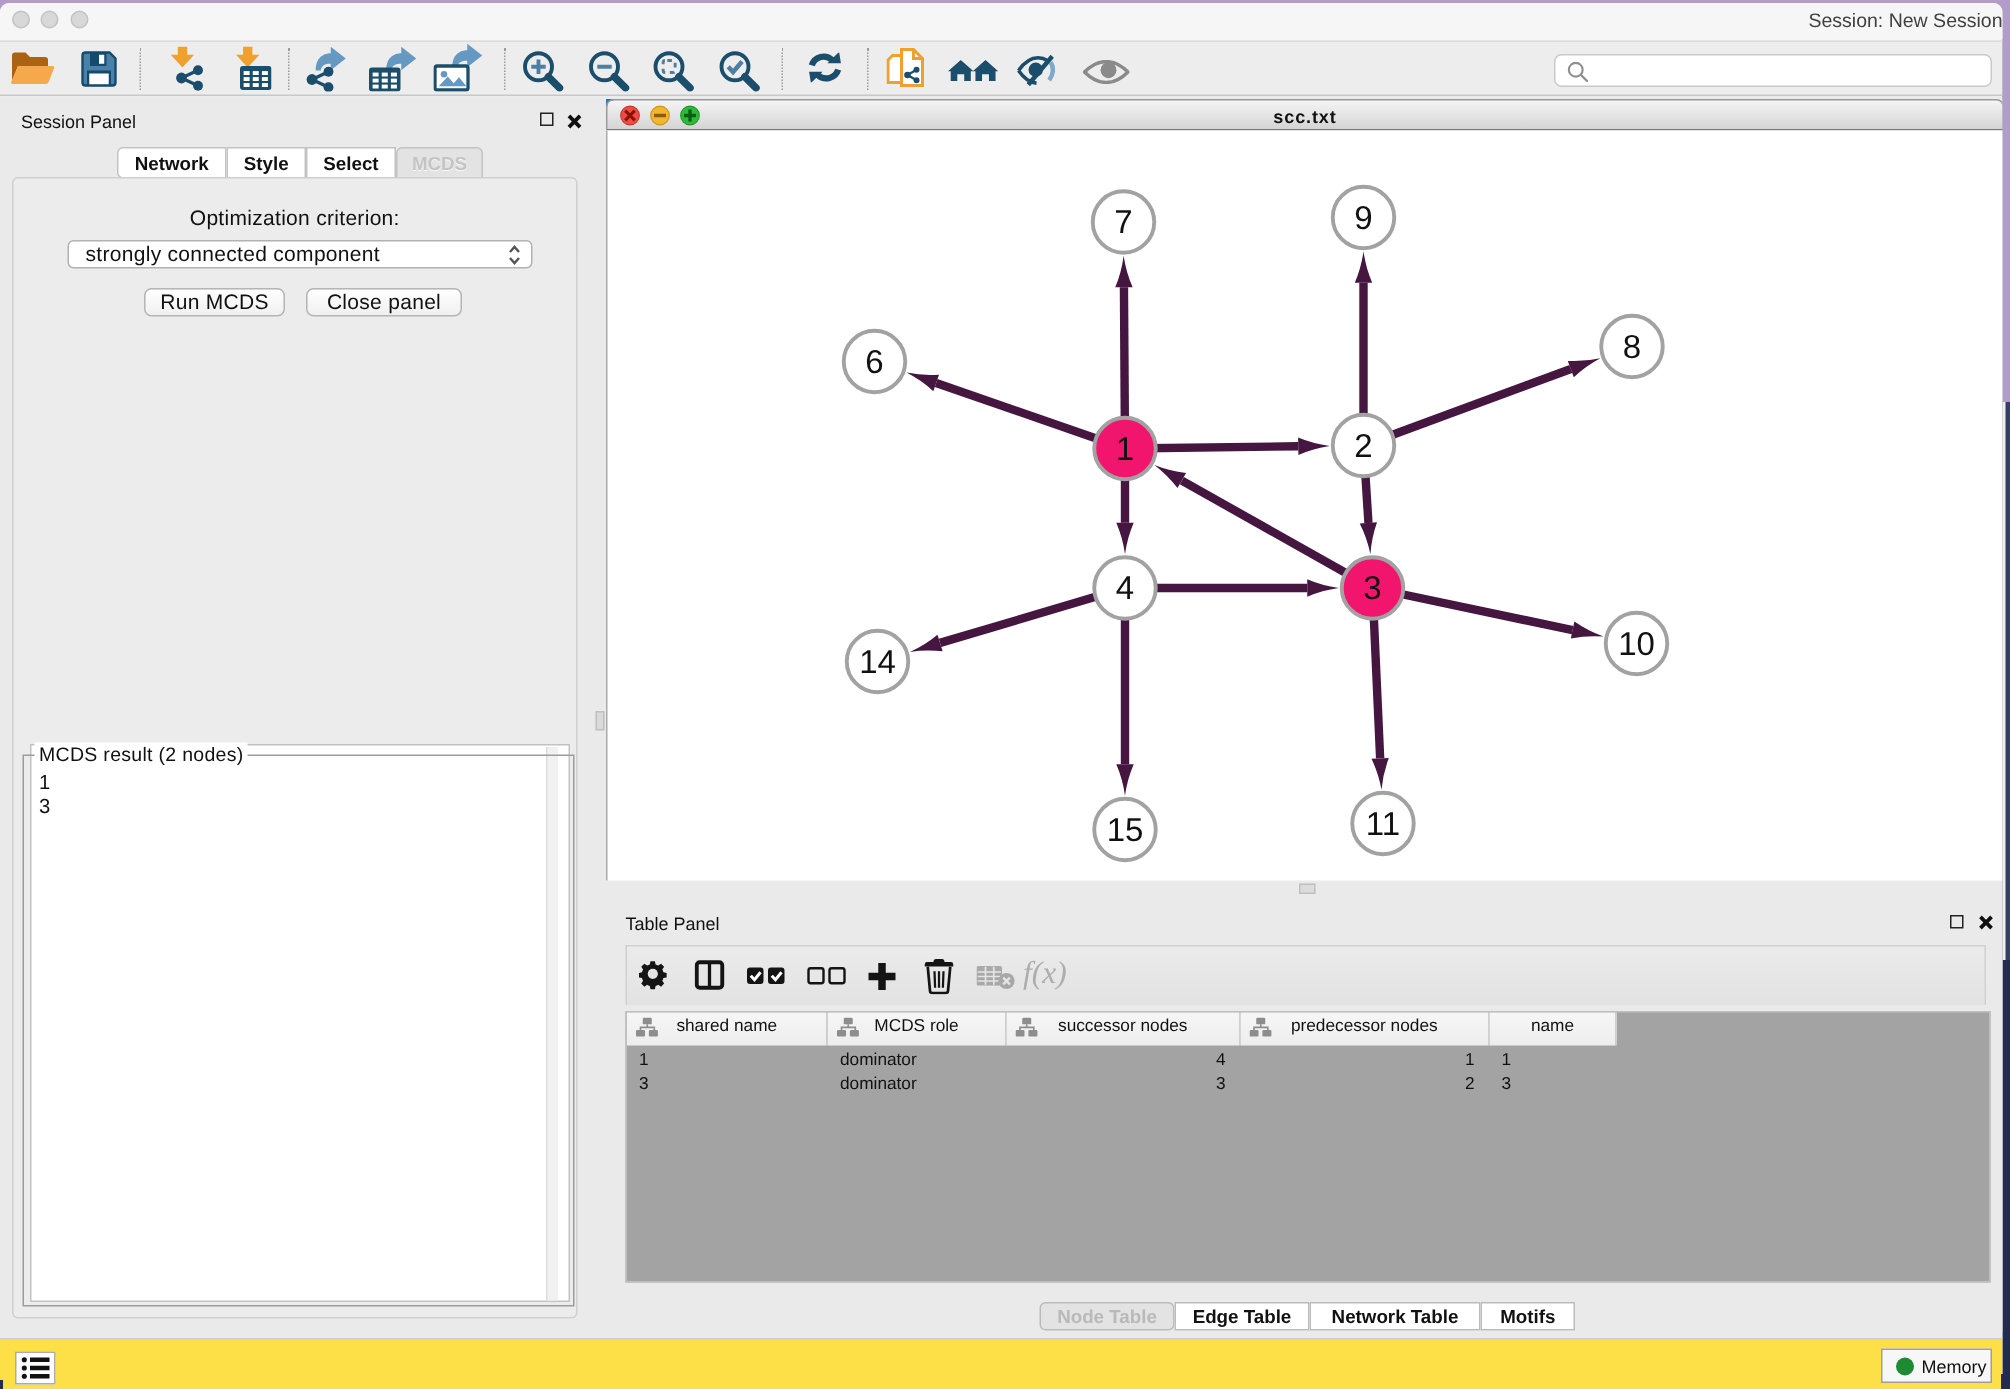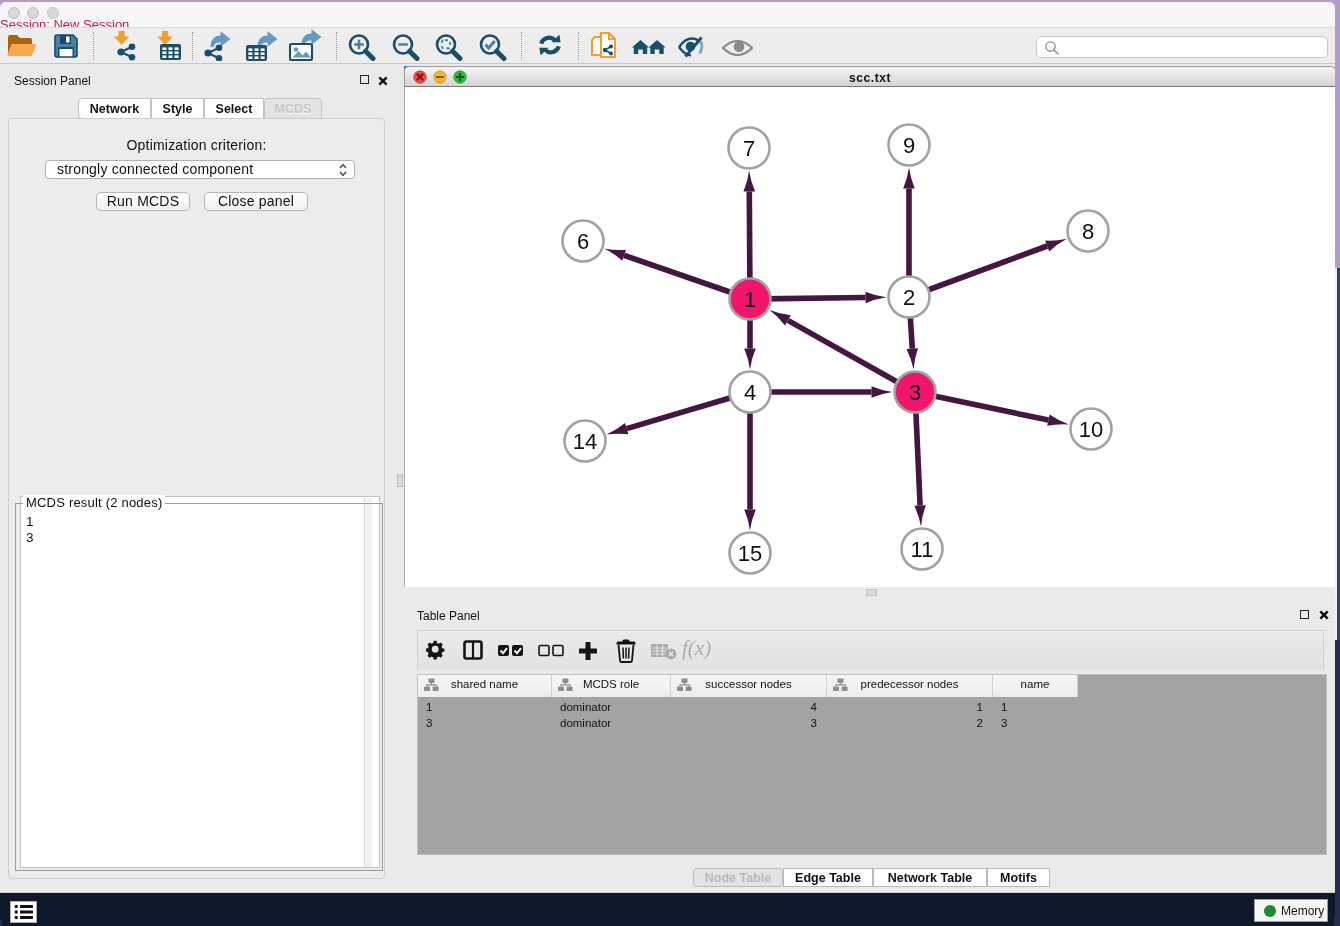--- a/index.html
+++ b/index.html
@@ -1,41 +1,41 @@
 <!DOCTYPE html>
 <html><head><meta charset="utf-8"><style>
 *{margin:0;padding:0;box-sizing:border-box;}
 html,body{width:1340px;height:926px;overflow:hidden;font-family:"Liberation Sans",sans-serif;}
 body{background:#2b3158;}
 .abs{position:absolute;}
 #win{position:absolute;left:0;top:2px;width:1335px;height:924px;background:#ececec;border-radius:6px 6px 0 0;overflow:hidden;}
 #titlebar{position:absolute;left:0;top:0;width:100%;height:25px;background:#f6f6f6;}
 .graycirc{position:absolute;top:5px;width:12px;height:12px;border-radius:50%;background:#d8d8d8;border:1px solid #c2c2c2;}
-#titletext{position:absolute;top:15px;width:100%;text-align:left;font-size:13px;color:#be185d;}
+#titletext{position:absolute;top:4px;width:100%;text-align:right;font-size:13px;color:#404040;}
 #toolbar{position:absolute;left:0;top:25px;width:100%;height:37px;background:#eeedee;border-top:1px solid #dcdcdc;border-bottom:1px solid #c8c8c8;}
 .tbi{position:absolute;top:0;height:100%;display:flex;align-items:center;justify-content:center;}
 .sep{position:absolute;top:4px;height:28px;width:0;border-left:1px dotted #9a9a9a;}
 #searchbox{position:absolute;left:1036px;top:8px;width:292px;height:22px;background:#fff;border:1px solid #c9c9c9;border-radius:5px;}
 #main{position:absolute;left:0;top:63px;width:100%;height:827px;background:#eaeaeb;}
 #cpanel-title{position:absolute;left:14px;top:9px;font-size:12px;color:#111;}
 .tab{position:absolute;top:33px;height:21px;background:#fff;border:1px solid #c3c3c3;font-size:12.5px;font-weight:bold;color:#111;text-align:center;line-height:20px;}
 #cp-content{position:absolute;left:8px;top:53px;width:377px;height:761px;border:1px solid #cfcfcf;border-radius:4px;background:#ececed;}
 .btn{position:absolute;height:19px;background:linear-gradient(#ffffff,#f0f0f0);border:1px solid #b5b5b5;border-radius:5px;font-size:14px;letter-spacing:0.2px;color:#111;text-align:center;line-height:17px;}
 #mcds-white{position:absolute;left:11px;top:377px;width:360px;height:372px;background:#fff;border:1px solid #c2c2c2;}
 #mcds-border{position:absolute;left:6px;top:384px;width:368px;height:368px;border:1px solid #9c9c9c;}
 #mcds-legend{position:absolute;left:14px;top:376px;font-size:13px;letter-spacing:0.2px;color:#111;background:#fff;padding:0 3px;}
 #netwin{position:absolute;left:404px;top:1px;width:932px;height:521px;}
 #nettitle{position:absolute;left:0;top:0;width:100%;height:21px;background:linear-gradient(#f5f5f5,#d4d4d4);border:1px solid #9a9a9a;border-bottom:1px solid #777;border-radius:5px 5px 0 0;}
 #netcanvas{position:absolute;left:0;top:21px;width:932px;height:500px;background:#fff;border-left:1px solid #aaa;border-right:1px solid #aaa;}
 #tablepanel{position:absolute;left:404px;top:534px;width:932px;height:293px;}
 #tp-toolbar{position:absolute;left:13px;top:31px;width:907px;height:40px;background:linear-gradient(#ebebeb,#e2e2e2);border:1px solid #d0d0d0;border-bottom:none;}
 #tp-table{position:absolute;left:13px;top:75px;width:910px;height:181px;background:#a3a3a3;border:1px solid #c0c0c0;}
 .th{position:absolute;top:0;height:22px;background:linear-gradient(#f6f6f6,#ededed);border-right:1px solid #d0d0d0;font-size:11.5px;color:#111;}
 .tabb{position:absolute;height:19px;background:#fff;border:1px solid #bbb;font-size:12.5px;font-weight:bold;color:#111;text-align:center;line-height:18px;}
-#statusbar{position:absolute;left:0;top:890px;width:100%;height:34px;background:#0f172a;border-top:1px solid #cfcfcf;}
+#statusbar{position:absolute;left:0;top:890px;width:100%;height:34px;background:#fde047;border-top:1px solid #cfcfcf;}
 </style></head>
 <body>
 <div style="position:absolute;left:0;top:0;width:100%;height:3px;background:#b49bc8;"></div>
 <div style="position:absolute;left:0;top:920px;width:2px;height:6px;background:#232c50;z-index:9;"></div>
 <div style="position:absolute;left:0;top:0;width:40px;height:26px;background:#b49bc8;"></div>
 <div style="position:absolute;right:0;top:0;width:40px;height:26px;background:#b49bc8;"></div>
 <div style="position:absolute;right:0;bottom:0;width:6px;height:10px;background:#232c50;z-index:9;"></div>
 <div style="position:absolute;right:0;top:0;width:5px;height:268px;background:#b19dc9;"></div>
 <div style="position:absolute;right:0;top:268px;width:4px;height:658px;background:#333f63;"></div>
 <div style="position:absolute;right:3px;top:268px;width:2px;height:620px;background:#f0f0f0;"></div>

